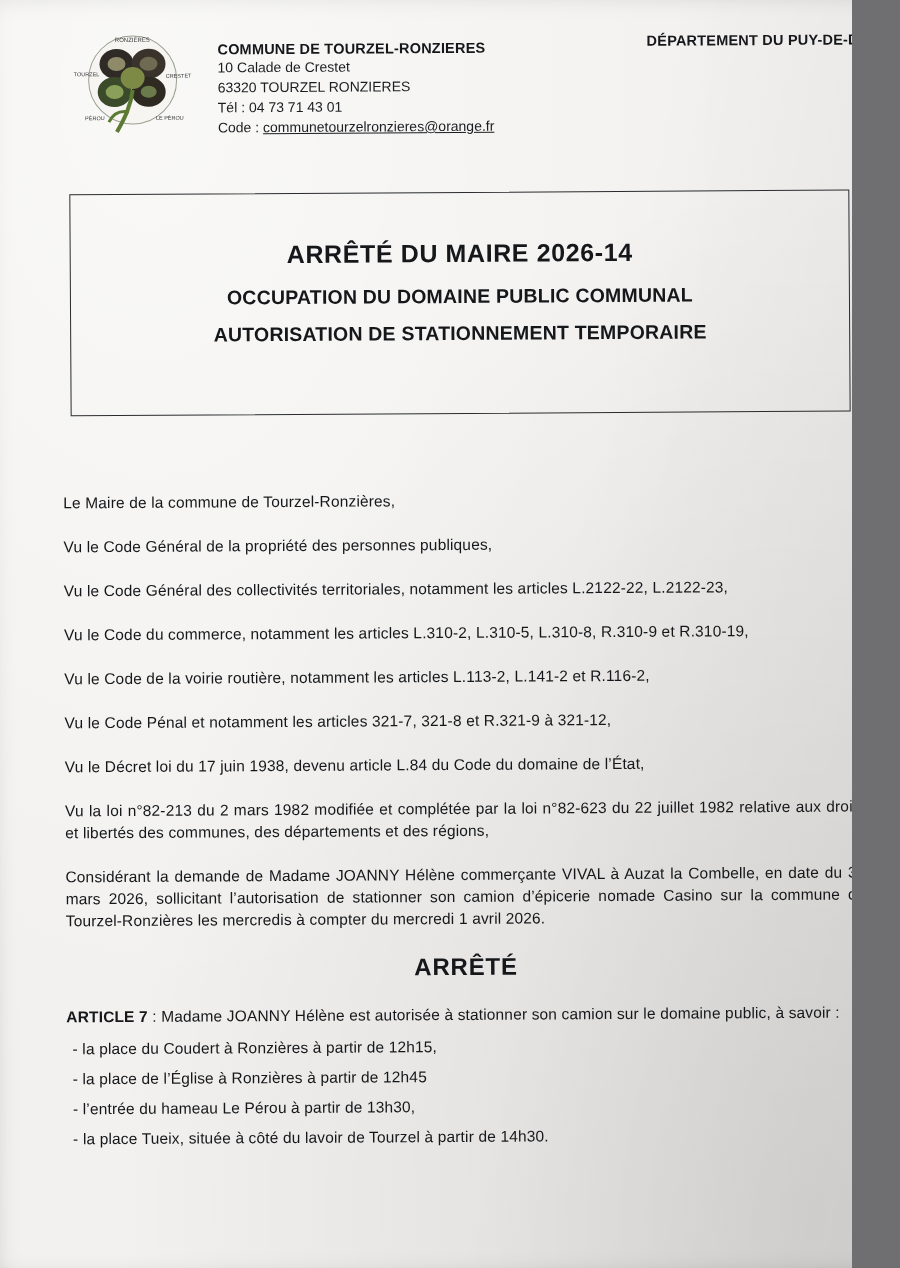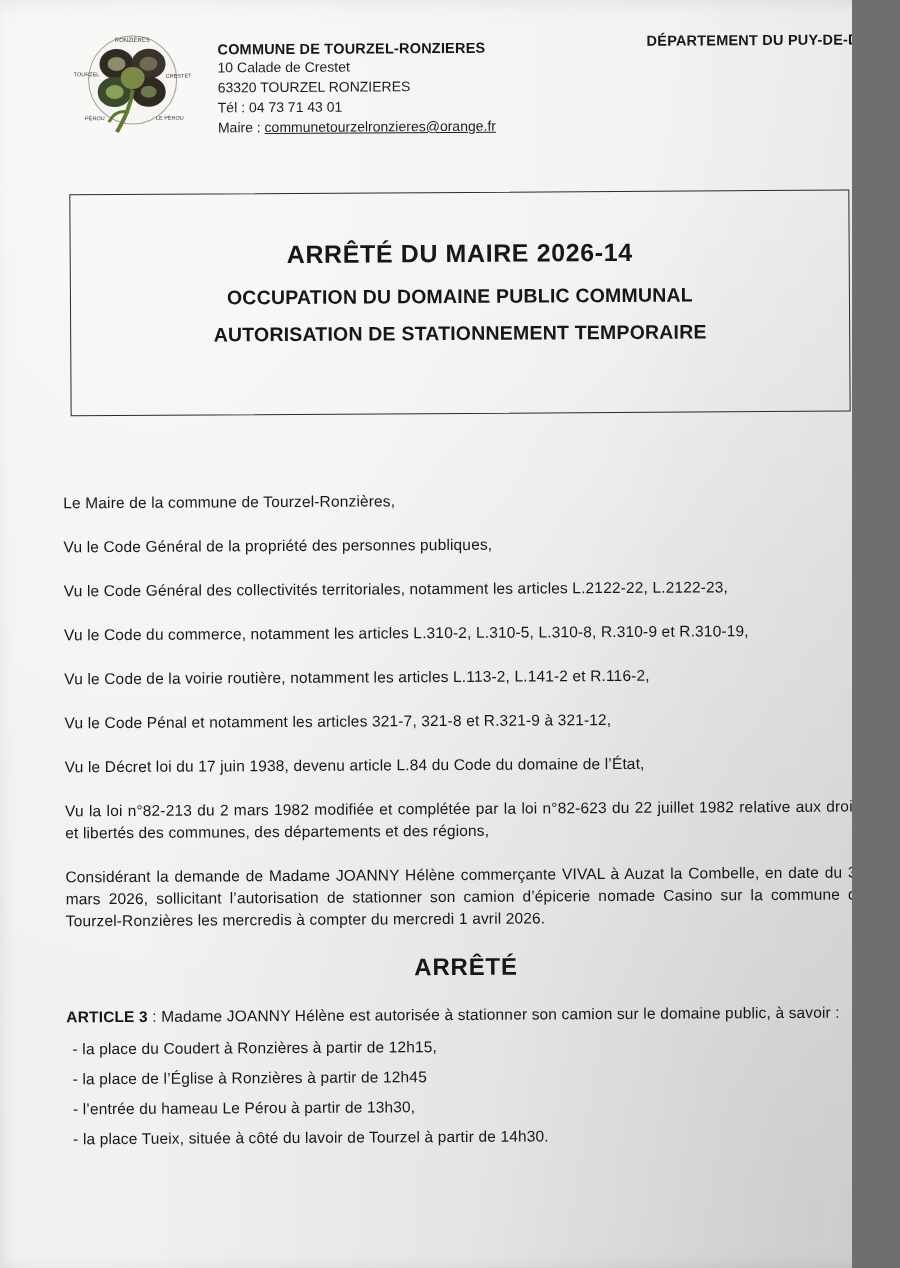--- a/index.html
+++ b/index.html
@@ -200,21 +200,21 @@
           <text x="22" y="92" font-size="5.5" fill="#3a3a3a" text-anchor="middle" font-family="Liberation Sans, sans-serif">PÉROU</text>
           <text x="97" y="92" font-size="5.5" fill="#3a3a3a" text-anchor="middle" font-family="Liberation Sans, sans-serif">LE PÉROU</text>
         </svg>
       </div>
 
       <div class="commune-block">
         <div class="commune-name">COMMUNE DE TOURZEL-RONZIERES</div>
         <div class="commune-line">10 Calade de Crestet</div>
         <div class="commune-line">63320 TOURZEL RONZIERES</div>
         <div class="commune-line">Tél : 04 73 71 43 01</div>
-        <div class="commune-line"><span>Maire : </span><span class="mail-link">communetourzelronzieres@orange.fr</span></div>
+        <div class="commune-line"><span>Code : </span><span class="mail-link">communetourzelronzieres@orange.fr</span></div>
       </div>
 
       <div class="departement">DÉPARTEMENT DU PUY-DE-DÔME</div>
     </div>
 
     <div class="title-box">
       <div class="title-inner">
         <div class="title-main">ARRÊTÉ DU MAIRE 2026-14</div>
         <div class="title-sub">OCCUPATION DU DOMAINE PUBLIC COMMUNAL</div>
         <div class="title-sub2">AUTORISATION DE STATIONNEMENT TEMPORAIRE</div>
@@ -247,21 +247,21 @@
         <span class="lead-bold">Vu</span><span> la loi n°82-213 du 2 mars 1982 modifiée et complétée par la loi n°82-623 du 22 juillet 1982 relative aux droits et libertés des communes, des départements et des régions,</span>
       </div>
 
       <div class="para justified">
         <span class="lead-bold">Considérant</span><span> la demande de Madame JOANNY Hélène commerçante VIVAL à Auzat la Combelle, en date du 30 mars 2026, sollicitant l’autorisation de stationner son camion d’épicerie nomade Casino sur la commune de Tourzel-Ronzières les mercredis à compter du mercredi 1 avril 2026.</span>
       </div>
 
       <div class="arrete-word">ARRÊTÉ</div>
 
       <div class="article">
-        <span class="article-label">ARTICLE 3</span><span> : Madame JOANNY Hélène est autorisée à stationner son camion sur le domaine public, à savoir :</span>
+        <span class="article-label">ARTICLE 7</span><span> : Madame JOANNY Hélène est autorisée à stationner son camion sur le domaine public, à savoir :</span>
       </div>
 
       <div class="list-line">- la place du Coudert à Ronzières à partir de 12h15,</div>
       <div class="list-line">- la place de l’Église à Ronzières à partir de 12h45</div>
       <div class="list-line">- l’entrée du hameau Le Pérou à partir de 13h30,</div>
       <div class="list-line">- la place Tueix, située à côté du lavoir de Tourzel à partir de 14h30.</div>
 
     </div>
   </div>
 </div>

